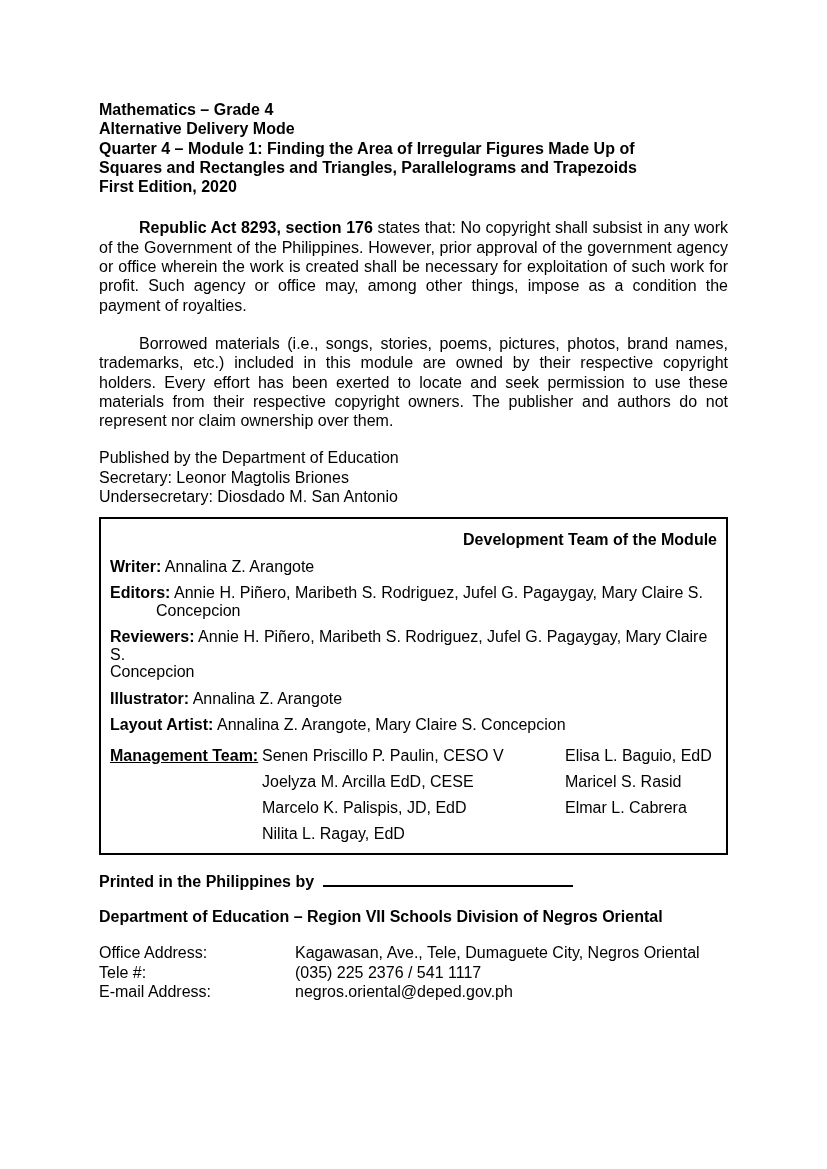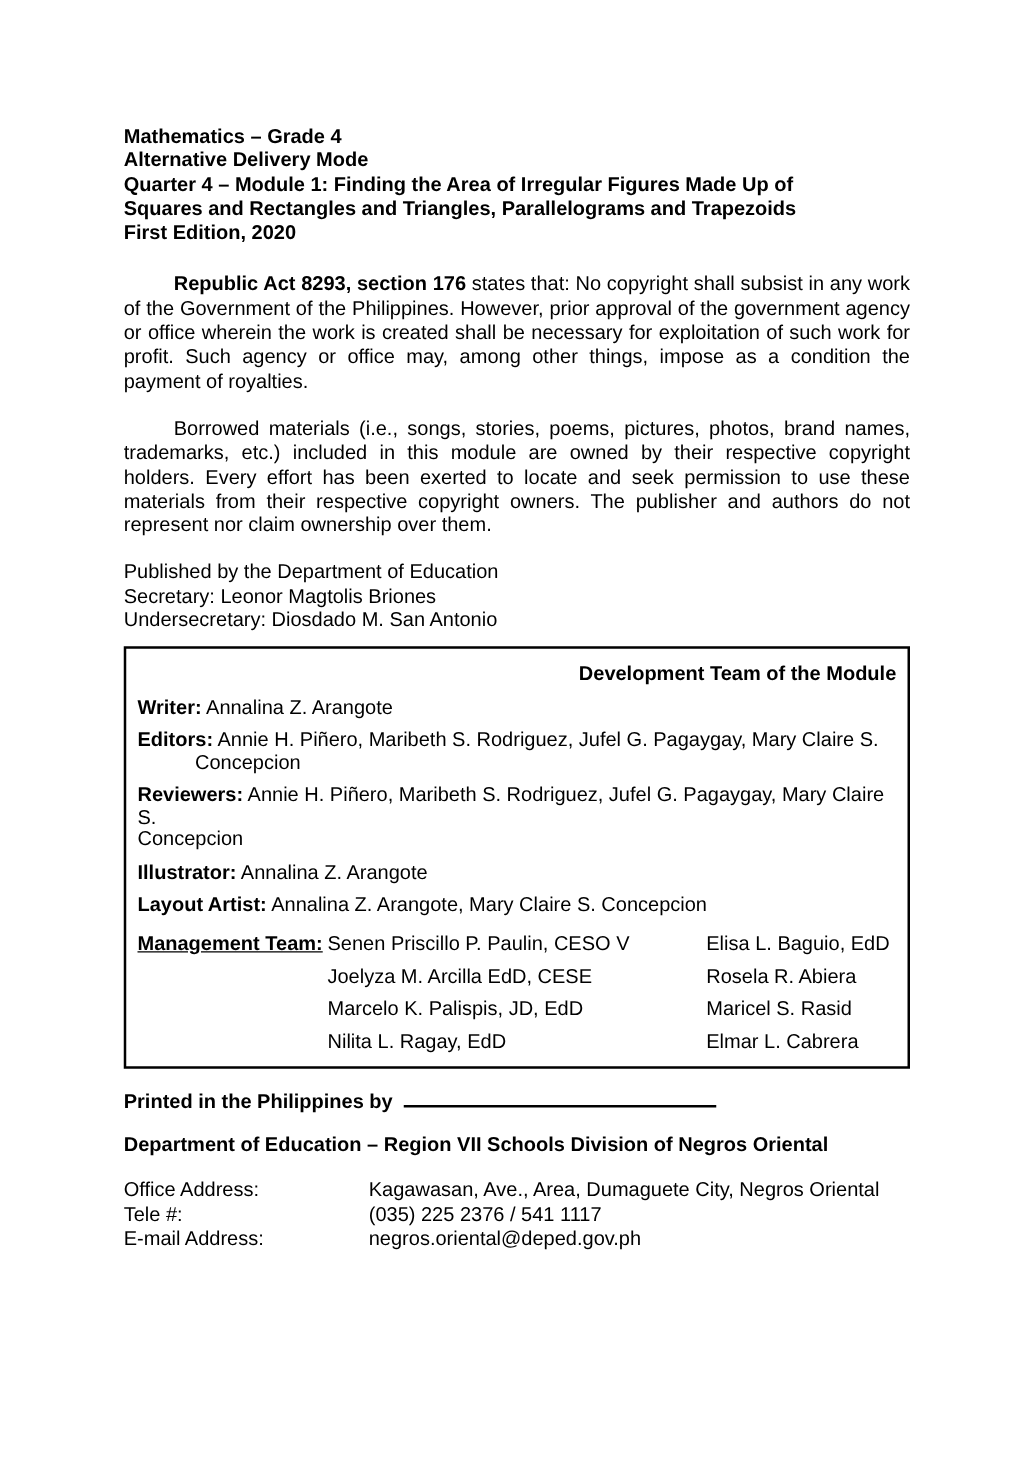--- a/index.html
+++ b/index.html
@@ -125,38 +125,37 @@
       <div class="mgmt">
         <div class="mgmt-label">Management Team:</div>
         <div class="mgmt-col1">
           <div>Senen Priscillo P. Paulin, CESO V</div>
           <div>Joelyza M. Arcilla EdD, CESE</div>
           <div>Marcelo K. Palispis, JD, EdD</div>
           <div>Nilita L. Ragay, EdD</div>
         </div>
         <div class="mgmt-col2">
           <div>Elisa L. Baguio, EdD</div>
-          <div>Rosela R. Abiera</div>
           <div>Maricel S. Rasid</div>
           <div>Elmar L. Cabrera</div>
         </div>
       </div>
     </div>
 
     <p class="printed">
       <b>Printed in the Philippines by</b>
       <span class="blank-line"></span>
     </p>
 
     <p class="dept">Department of Education – Region VII Schools Division of Negros Oriental</p>
 
     <div class="contact">
       <div class="contact-row">
         <span class="contact-label">Office Address:</span>
-        <span>Kagawasan, Ave., Area, Dumaguete City, Negros Oriental</span>
+        <span>Kagawasan, Ave., Tele, Dumaguete City, Negros Oriental</span>
       </div>
       <div class="contact-row">
         <span class="contact-label">Tele #:</span>
         <span>(035) 225 2376 / 541 1117</span>
       </div>
       <div class="contact-row">
         <span class="contact-label">E-mail Address:</span>
         <span>negros.oriental@deped.gov.ph</span>
       </div>
     </div>

